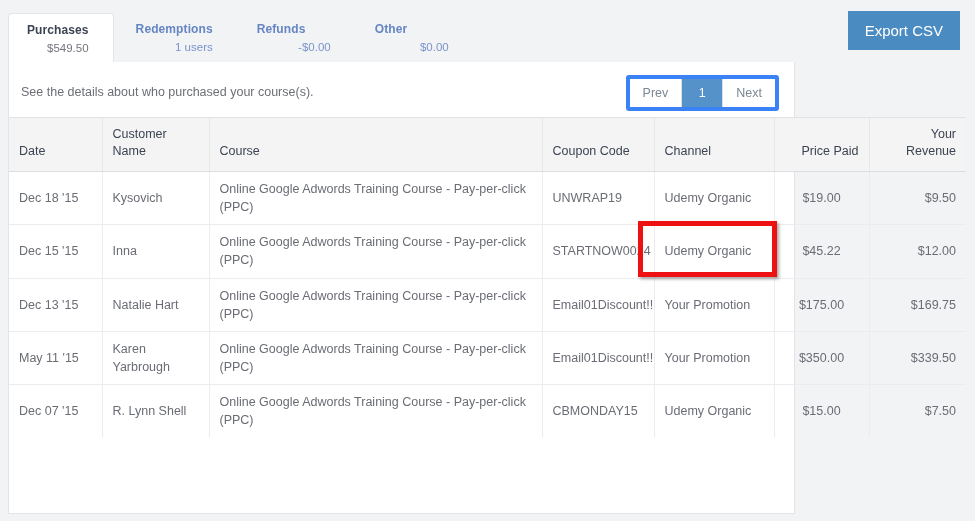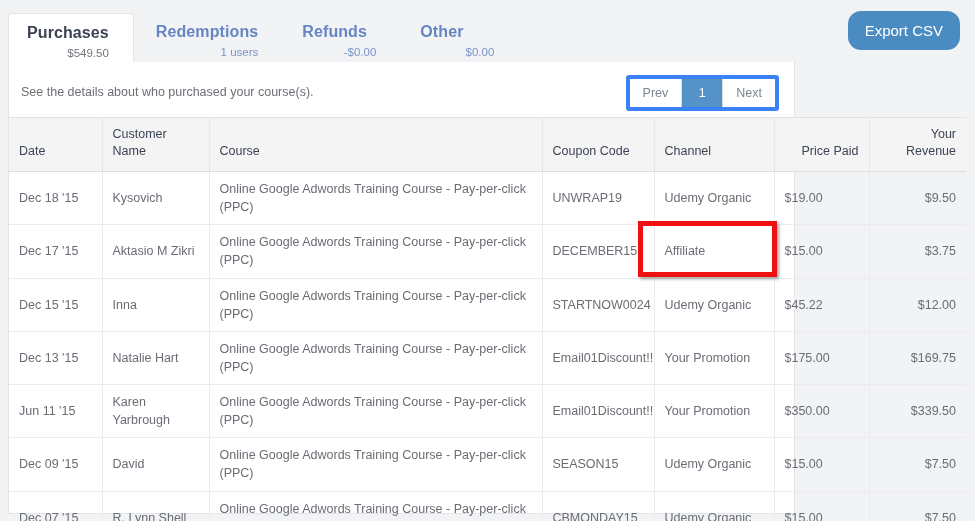--- a/index.html
+++ b/index.html
@@ -51,21 +51,21 @@
     background: #ffffff;
     border: 1px solid #e3e4e6;
     border-bottom: none;
     border-radius: 4px 4px 0 0;
     margin-left: 0;
     min-width: 100px;
     padding: 9px 24px 8px 18px;
   }
   .tab-title {
     font-weight: bold;
-    font-size: 16px;
+    font-size: 12px;
     color: #6585c4;
     letter-spacing: 0.1px;
     white-space: nowrap;
   }
   .tab.active .tab-title {
     color: #3c4453;
   }
   .tab-sub {
     margin-top: 3px;
     font-size: 11.5px;
@@ -77,21 +77,21 @@
     color: #72757c;
   }
 
   .export-btn {
     position: absolute;
     right: 15px;
     top: 11px;
     background: #4a8bc2;
     color: #ffffff;
     border: none;
-    border-radius: 13px;
+    border-radius: 0;
     font-size: 15px;
     font-family: "Liberation Sans", sans-serif;
     padding: 0 17px;
     height: 39px;
     line-height: 39px;
     cursor: pointer;
     white-space: nowrap;
   }
 
   
@@ -181,21 +181,21 @@
     color: #6b6d75;
     padding: 8px 10px;
     height: 48px;
     box-sizing: border-box;
     vertical-align: middle;
     line-height: 1.45;
     overflow: hidden;
   }
   table.data tbody tr:last-child td { border-bottom: none; }
   table.data tbody td:last-child { border-right: none; }
-  td.num { text-align: left; }
+  td.num { text-align: center; }
   td.revenue { text-align: right; color: #5f8fd0; }
 
   .col-date      { width: 93px; }
   .col-customer  { width: 107px; }
   .col-course    { width: 333px; }
   .col-coupon    { width: 112px; }
   .col-channel   { width: 120px; }
   .col-price     { width: 95px; }
   .col-revenue   { width: 97px; }
 
@@ -278,65 +278,47 @@
         <tr>
           <td>Dec 18 '15</td>
           <td>Kysovich</td>
           <td>Online Google Adwords Training Course - Pay-per-click (PPC)</td>
           <td>UNWRAP19</td>
           <td>Udemy Organic</td>
           <td class="num">$19.00</td>
           <td class="revenue">$9.50</td>
         </tr>
         <tr>
-          <td>Dec 17 '15</td>
-          <td>Aktasio M Zikri</td>
-          <td>Online Google Adwords Training Course - Pay-per-click (PPC)</td>
-          <td>DECEMBER15</td>
-          <td>Affiliate</td>
-          <td class="num">$15.00</td>
-          <td class="revenue">$3.75</td>
-        </tr>
-        <tr>
           <td>Dec 15 '15</td>
           <td>Inna</td>
           <td>Online Google Adwords Training Course - Pay-per-click (PPC)</td>
           <td>STARTNOW0024</td>
           <td>Udemy Organic</td>
           <td class="num">$45.22</td>
           <td class="revenue">$12.00</td>
         </tr>
         <tr>
           <td>Dec 13 '15</td>
           <td>Natalie Hart</td>
           <td>Online Google Adwords Training Course - Pay-per-click (PPC)</td>
           <td>Email01Discount!!</td>
           <td>Your Promotion</td>
           <td class="num">$175.00</td>
           <td class="revenue">$169.75</td>
         </tr>
         <tr>
-          <td>Jun 11 '15</td>
+          <td>May 11 '15</td>
           <td>Karen Yarbrough</td>
           <td>Online Google Adwords Training Course - Pay-per-click (PPC)</td>
           <td>Email01Discount!!</td>
           <td>Your Promotion</td>
           <td class="num">$350.00</td>
           <td class="revenue">$339.50</td>
         </tr>
         <tr>
-          <td>Dec 09 '15</td>
-          <td>David</td>
-          <td>Online Google Adwords Training Course - Pay-per-click (PPC)</td>
-          <td>SEASON15</td>
-          <td>Udemy Organic</td>
-          <td class="num">$15.00</td>
-          <td class="revenue">$7.50</td>
-        </tr>
-        <tr>
           <td>Dec 07 '15</td>
           <td>R. Lynn Shell</td>
           <td>Online Google Adwords Training Course - Pay-per-click (PPC)</td>
           <td>CBMONDAY15</td>
           <td>Udemy Organic</td>
           <td class="num">$15.00</td>
           <td class="revenue">$7.50</td>
         </tr>
       </tbody>
     </table>

